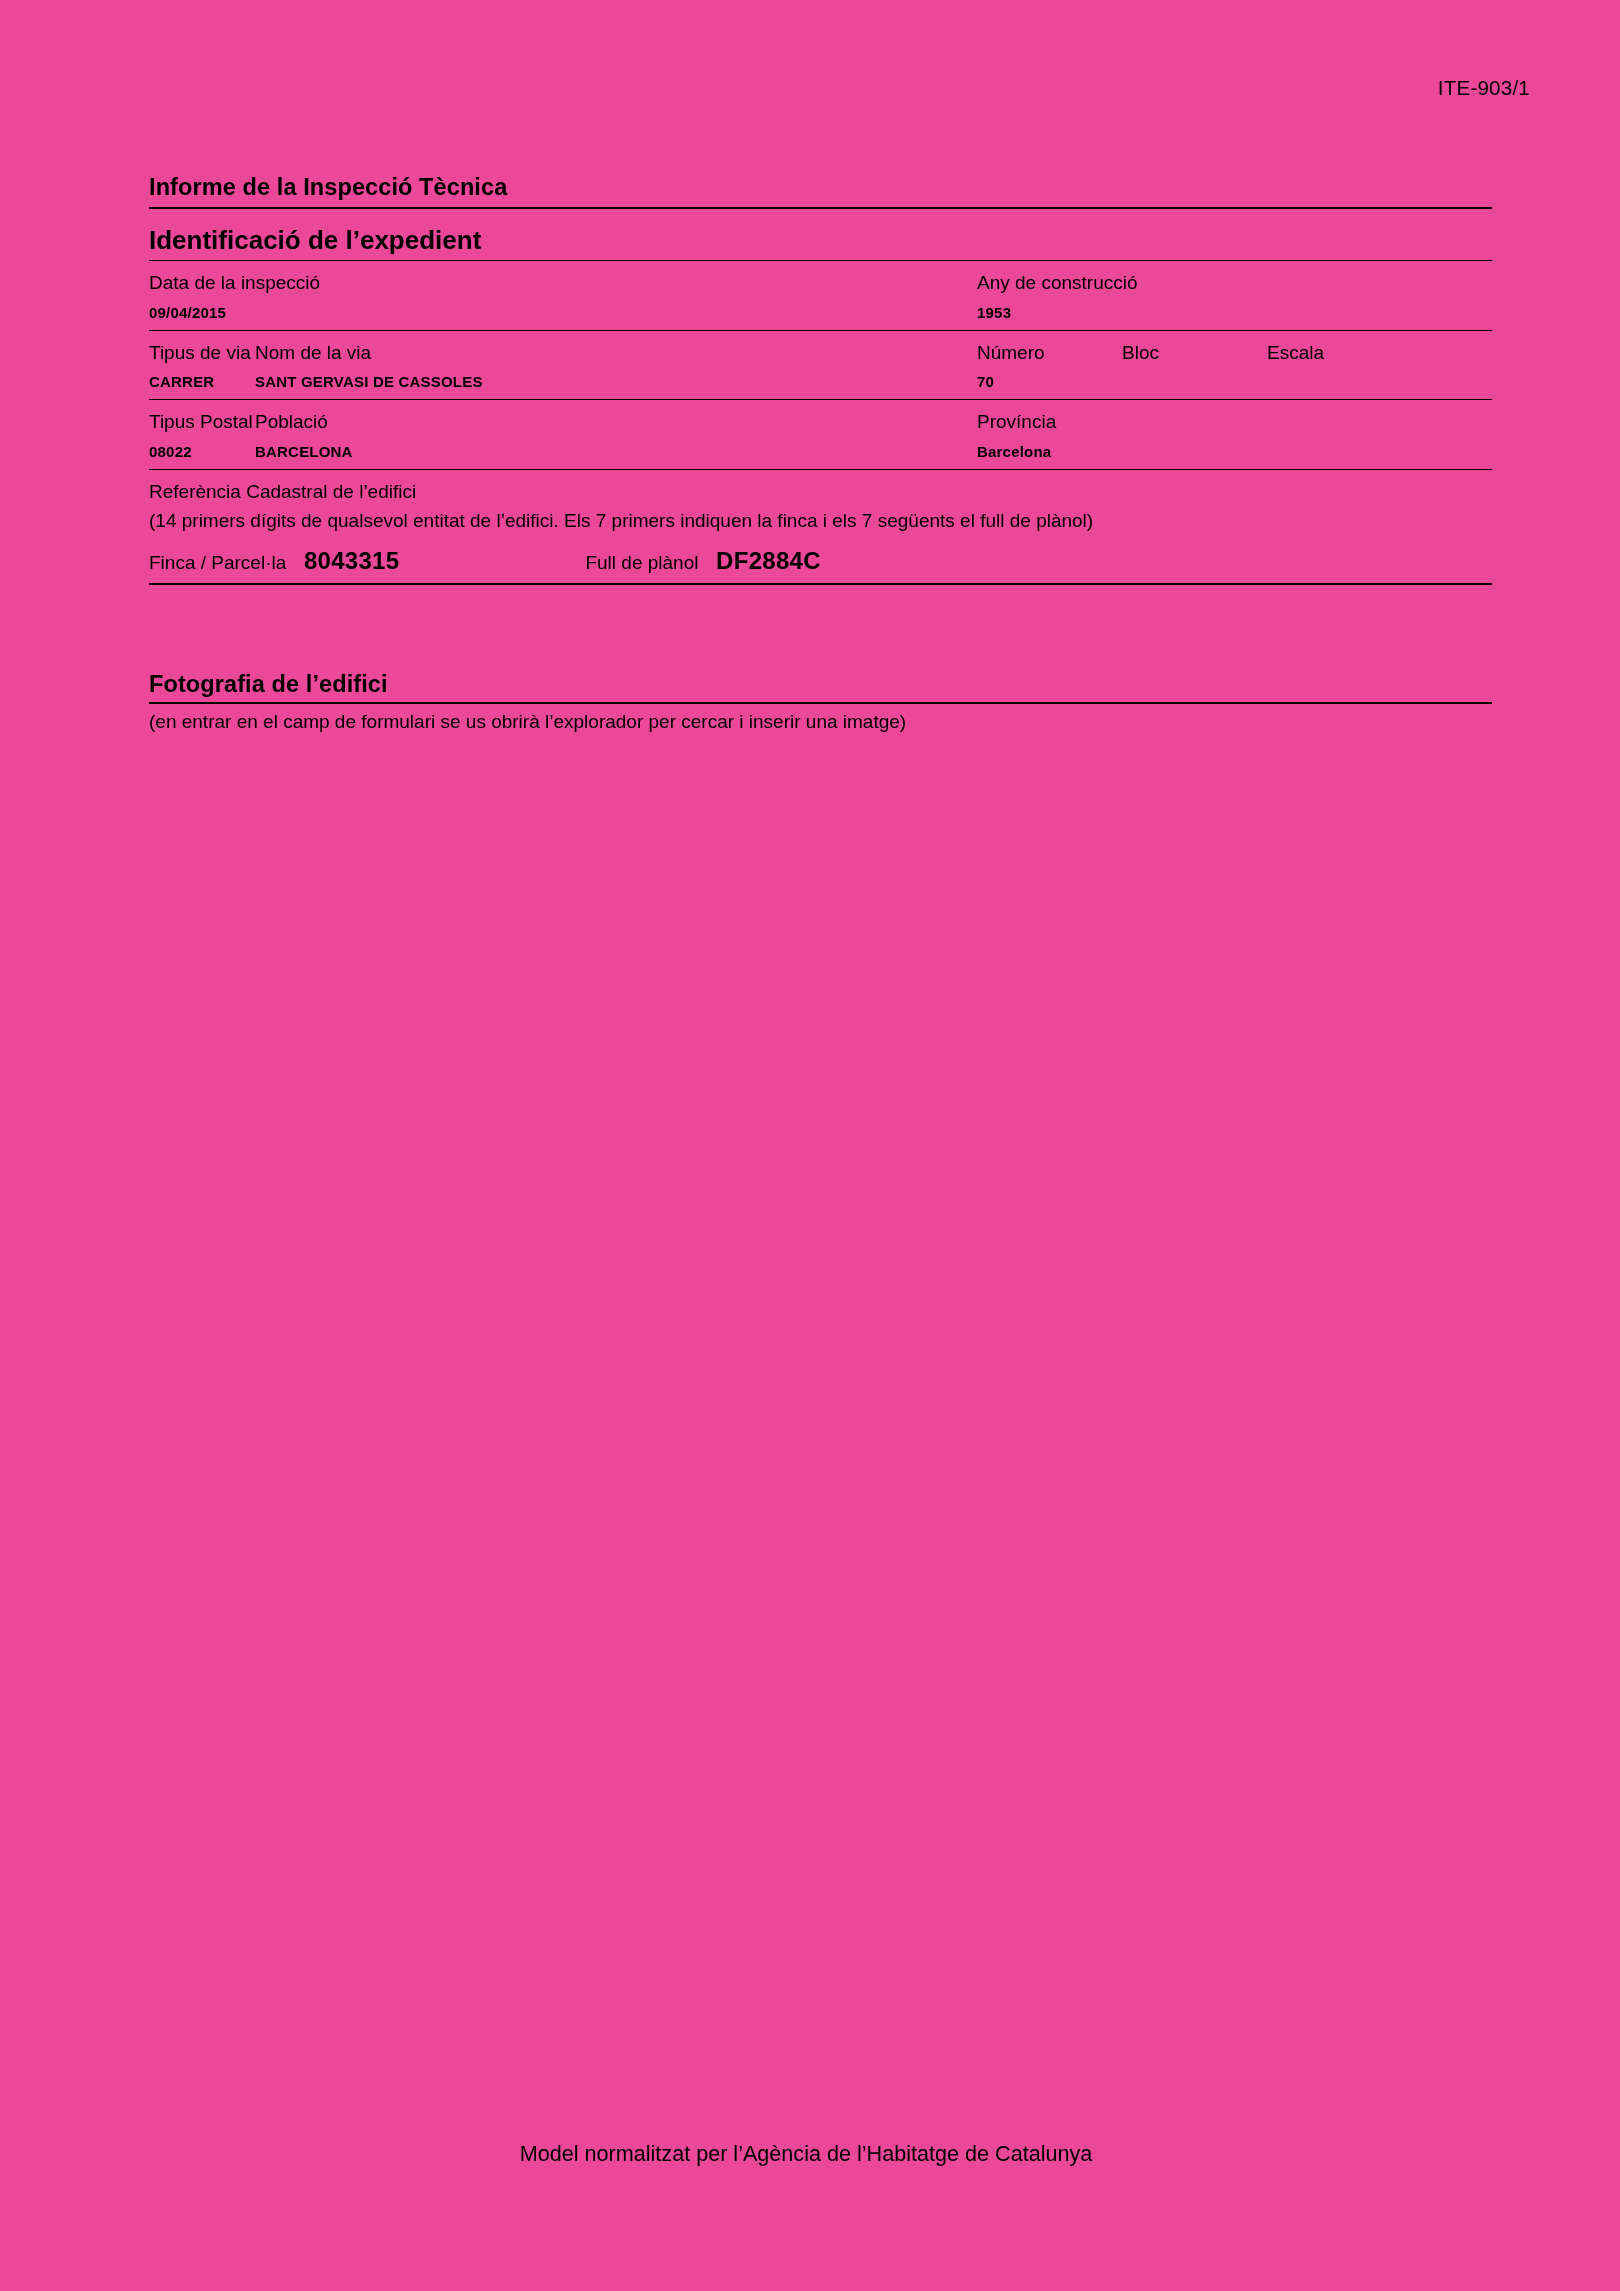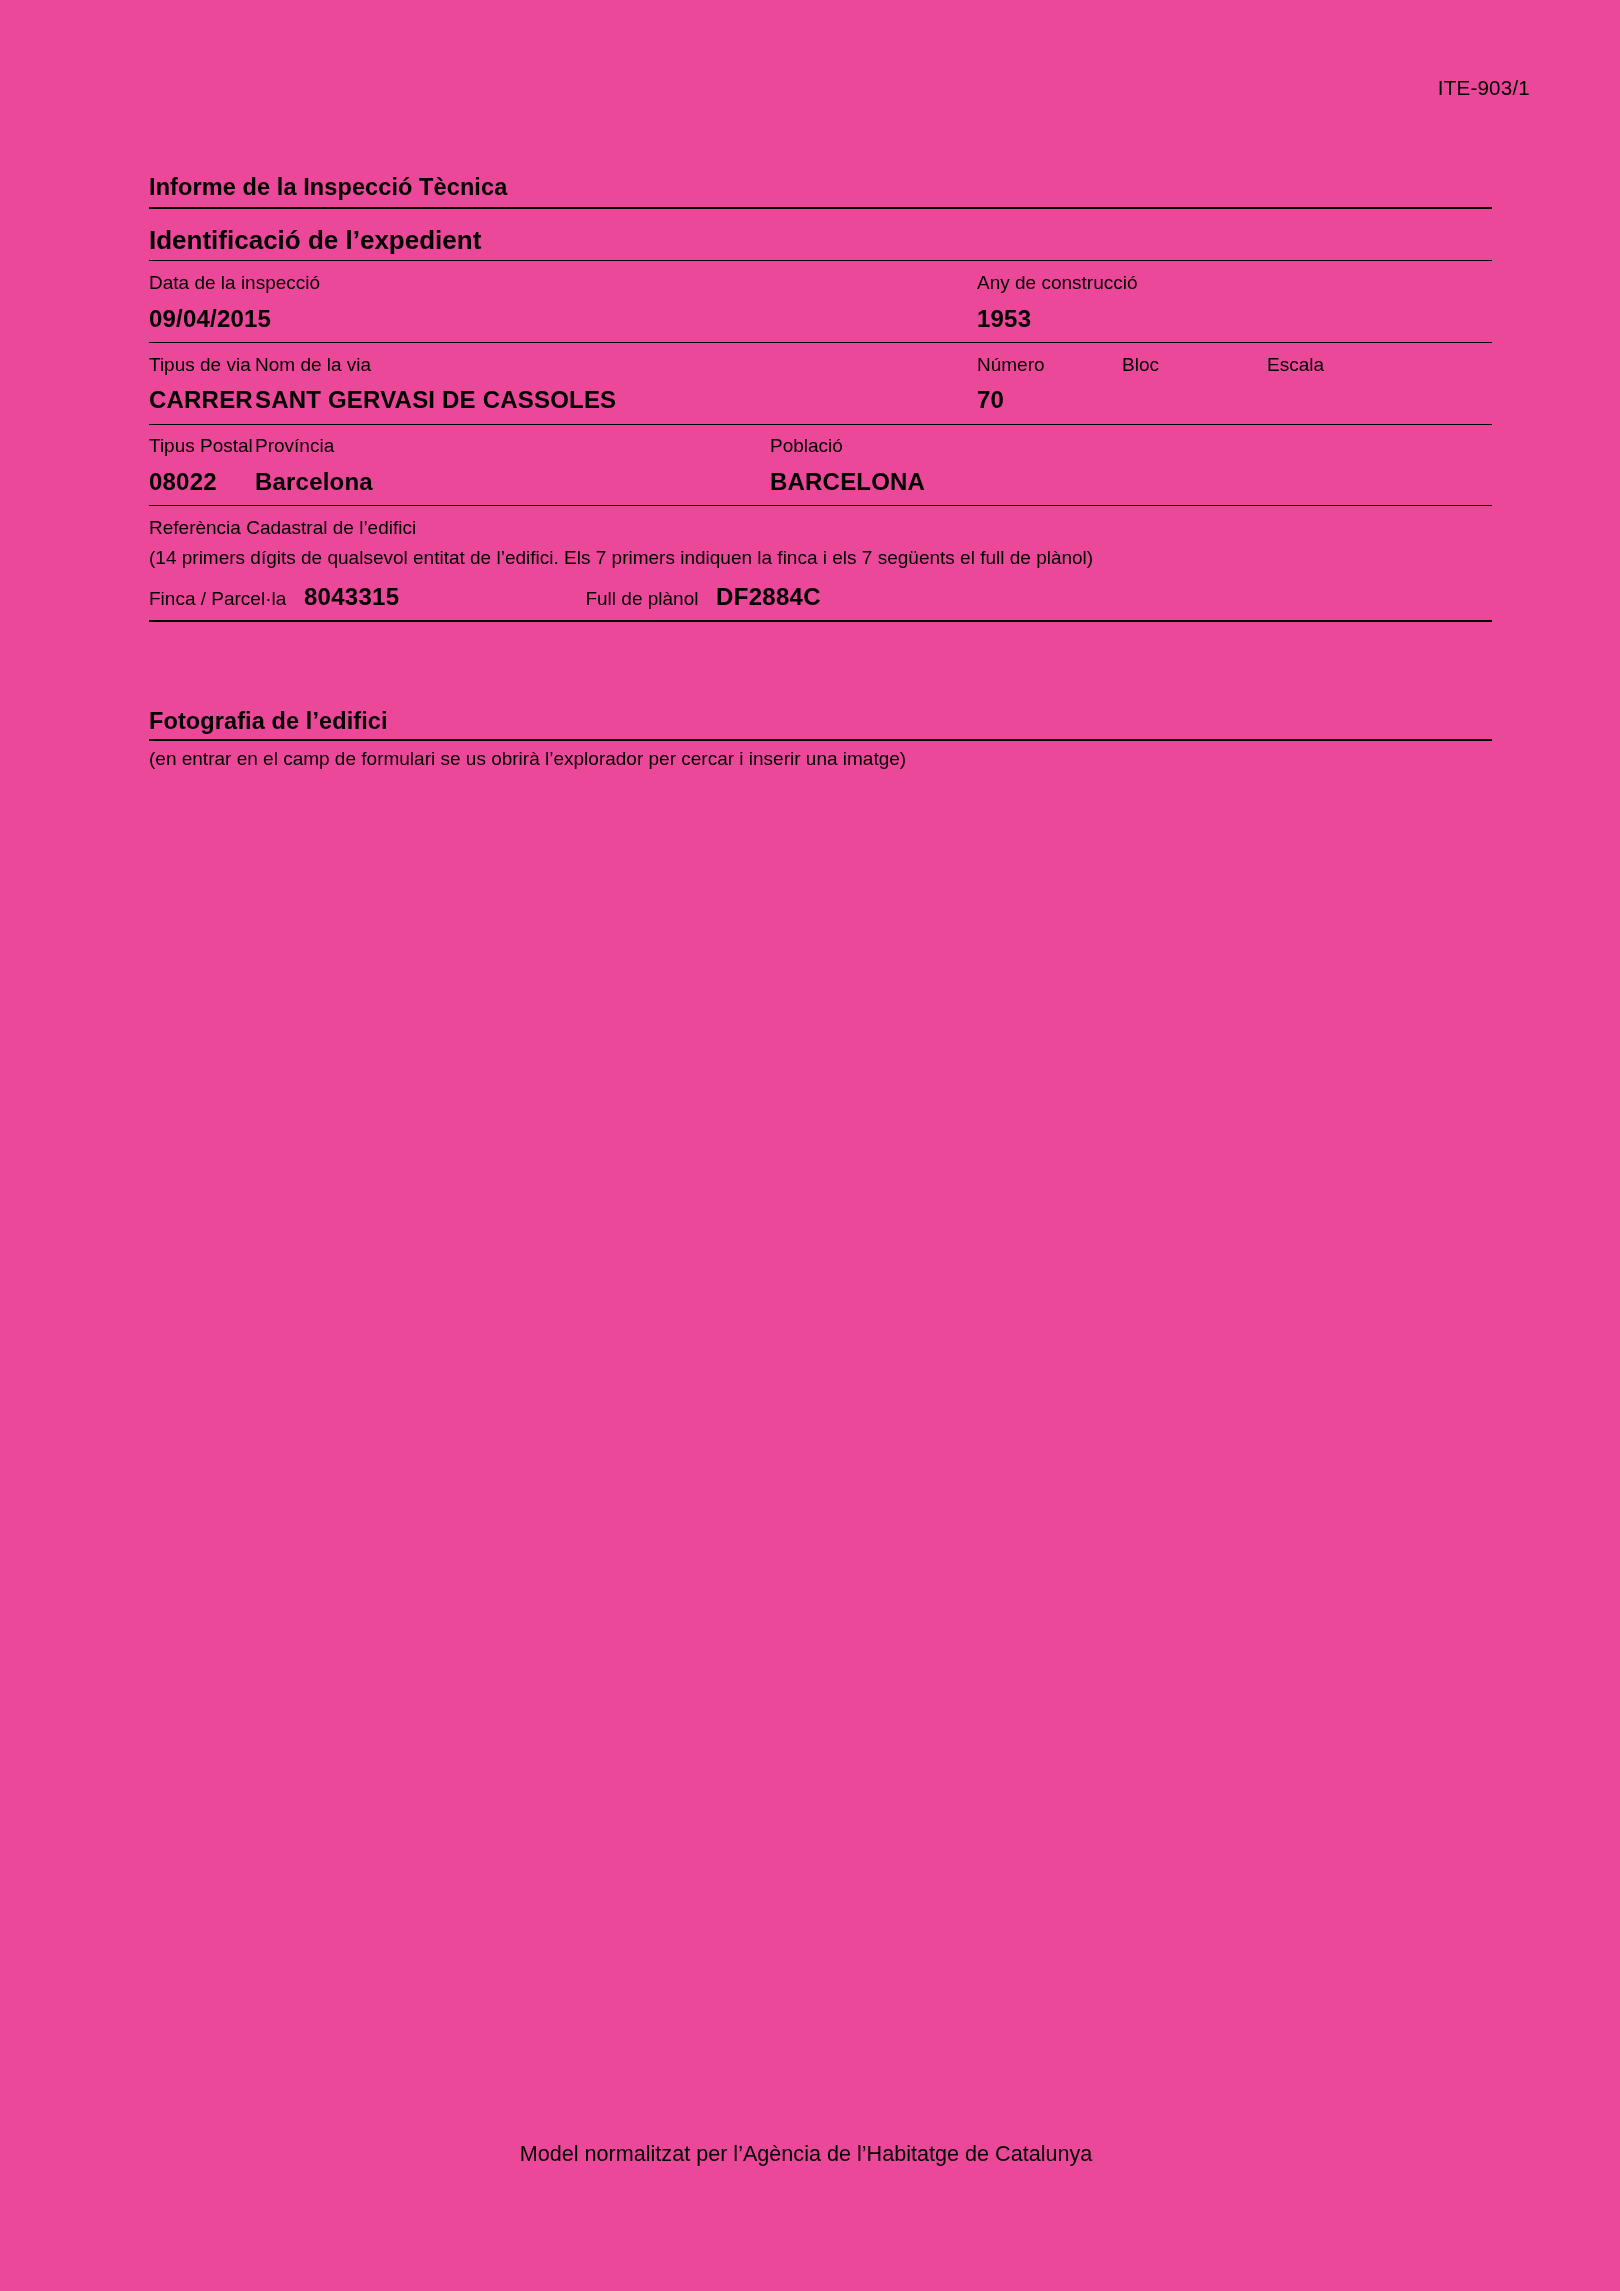--- a/index.html
+++ b/index.html
@@ -59,21 +59,21 @@
     align-items: flex-start;
     padding-top: 8.8px;
     padding-bottom: 6.9px;
   }
   .lbl {
     font-size: 19px;
     font-weight: normal;
     line-height: 1.35;
   }
   .val {
-    font-size: 24px;
+    font-size: 15px;
     font-weight: bold;
     line-height: 1.35;
     margin-top: 6.9px;
     letter-spacing: 0.2px;
   }
   .cell { box-sizing: border-box; }
   .w-left-a { width: 828px; }
   .w-right-a { width: 515px; }
 
   .w-tipus { width: 106px; }
@@ -177,27 +177,27 @@
         <div class="lbl">Escala</div>
         <div class="val">&nbsp;</div>
       </div>
     </div>
 
     <div class="row rule-thin">
       <div class="cell w-cp">
         <div class="lbl nowrap">Tipus Postal</div>
         <div class="val">08022</div>
       </div>
+      <div class="cell w-pob">
+        <div class="lbl">Població</div>
+        <div class="val">BARCELONA</div>
+      </div>
       <div class="cell w-prov">
         <div class="lbl">Província</div>
         <div class="val">Barcelona</div>
-      </div>
-      <div class="cell w-pob">
-        <div class="lbl">Població</div>
-        <div class="val">BARCELONA</div>
       </div>
     </div>
 
     <div>
       <div class="sub-note">Referència Cadastral de l’edifici</div>
       <div class="sub-note" style="padding-top:2px;">(14 primers dígits de qualsevol entitat de l’edifici. Els 7 primers indiquen la finca i els 7 següents el full de plànol)</div>
       <div class="cad-row rule-thick">
         <div class="cad-lbl">Finca / Parcel·la</div>
         <div class="cad-val">8043315</div>
         <div class="spacer-pad"></div>

